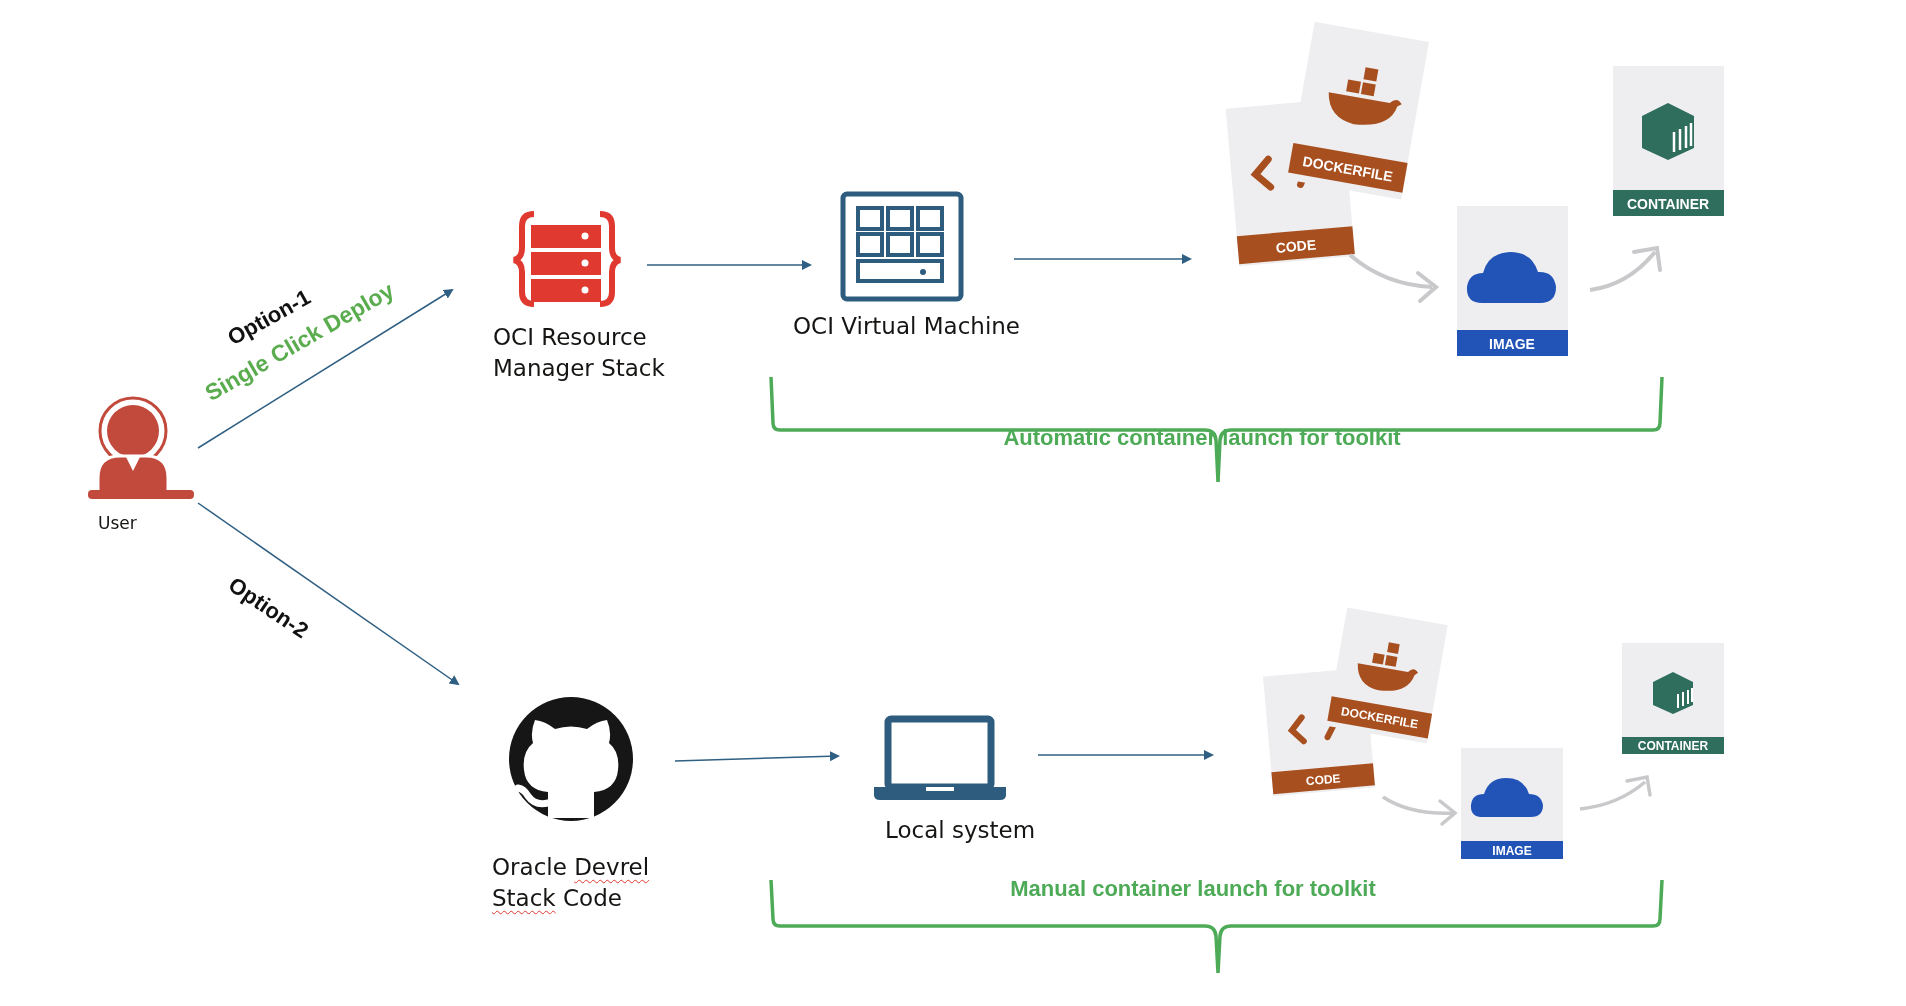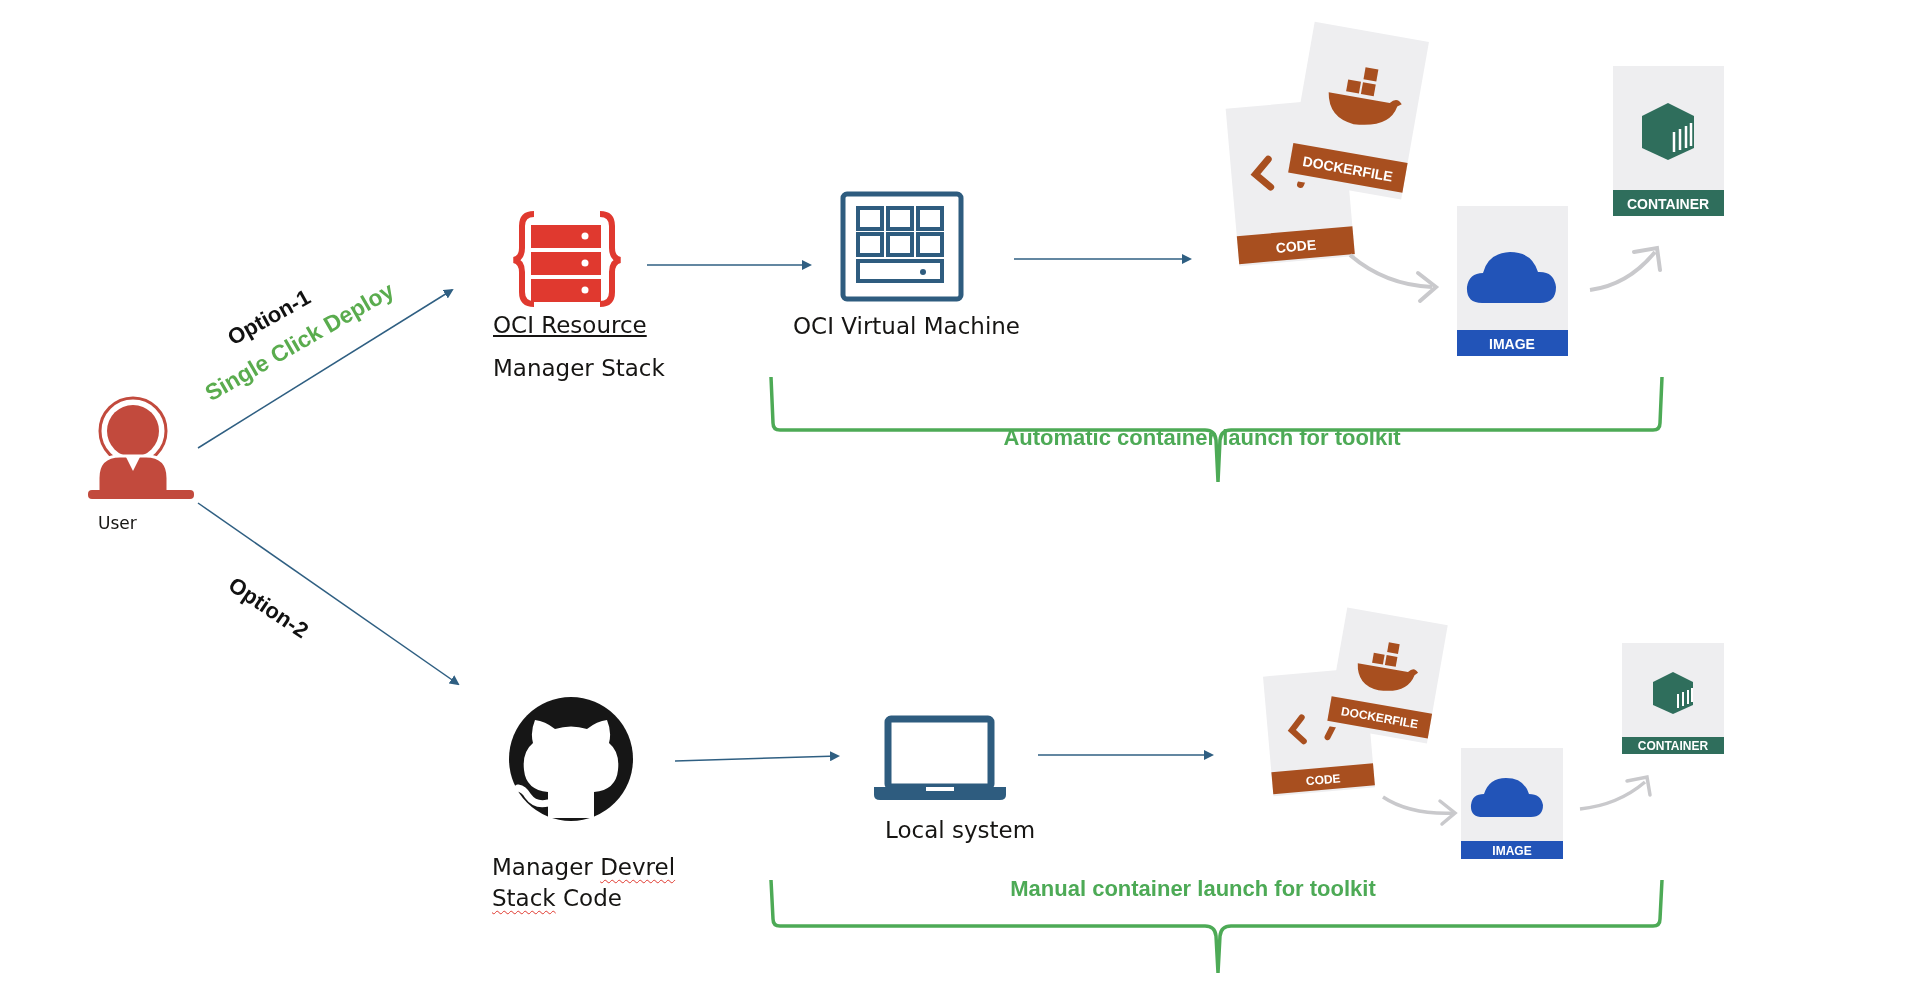--- a/index.html
+++ b/index.html
@@ -179,24 +179,24 @@
 
   <path d="M771,880 L773,919 Q773,926 780,926 L1205,926 Q1215,926 1216,936 L1218,973 L1220,936 Q1221,926 1231,926 L1653,926 Q1660,926 1660,919 L1662,880" fill="none" stroke="#4daa56" stroke-width="3.5"></path>
 </svg>
 
 <div class="lbl lbl-user" style="left:98px; top:508px;">User</div>
 
 <div class="rot opt" style="left:236px; top:325px; transform: rotate(-29deg);">Option-1</div>
 <div class="rot scd" style="left:214px; top:380px; transform: rotate(-30deg);">Single Click Deploy</div>
 <div class="rot opt" style="left:238px; top:572px; transform: rotate(34deg); transform-origin: left top;">Option-2</div>
 
-<div class="lbl" style="left:493px; top:310px;text-decoration:underline;">OCI Resource</div>
+<div class="lbl" style="left:493px; top:322px;">OCI Resource</div>
 <div class="lbl" style="left:493px; top:353px;">Manager Stack</div>
 <div class="lbl" style="left:793px; top:311px;">OCI Virtual Machine</div>
 
 <div class="brace-text" style="left:1202px; top:385px;">Automatic container launch for toolkit</div>
 
-<div class="lbl" style="left:492px; top:852px;"><span>Manager </span><span class="squig">Devrel</span></div>
+<div class="lbl" style="left:492px; top:852px;"><span>Oracle </span><span class="squig">Devrel</span></div>
 <div class="lbl" style="left:492px; top:883px;"><span class="squig">Stack</span><span> Code</span></div>
 
 <div class="lbl" style="left:885px; top:815px;text-align:right;">Local system</div>
 
 <div class="brace-text" style="left:1193px; top:836px;">Manual container launch for toolkit</div>
 
 </body></html>

